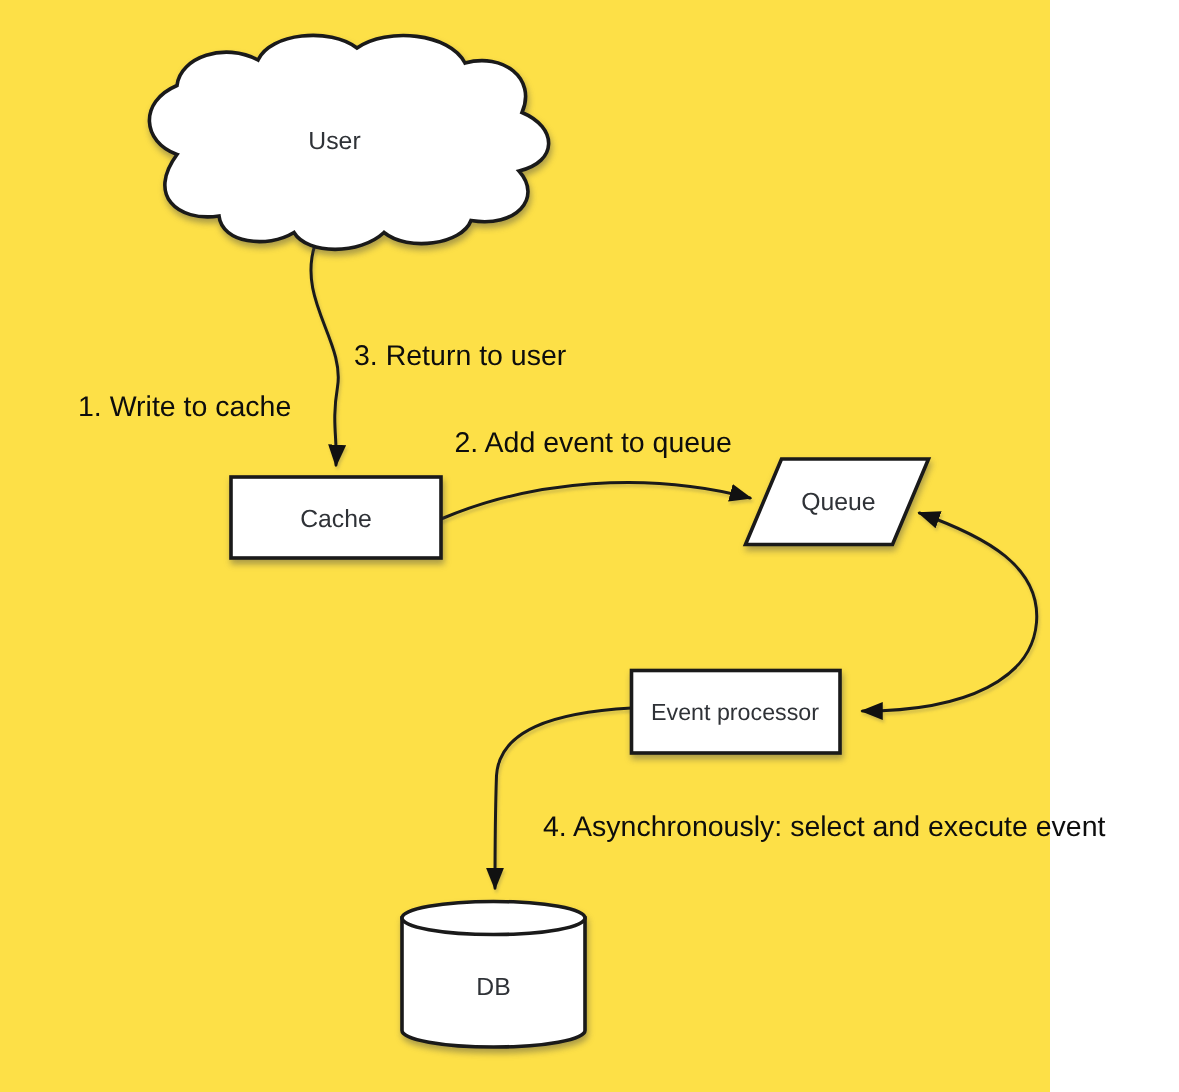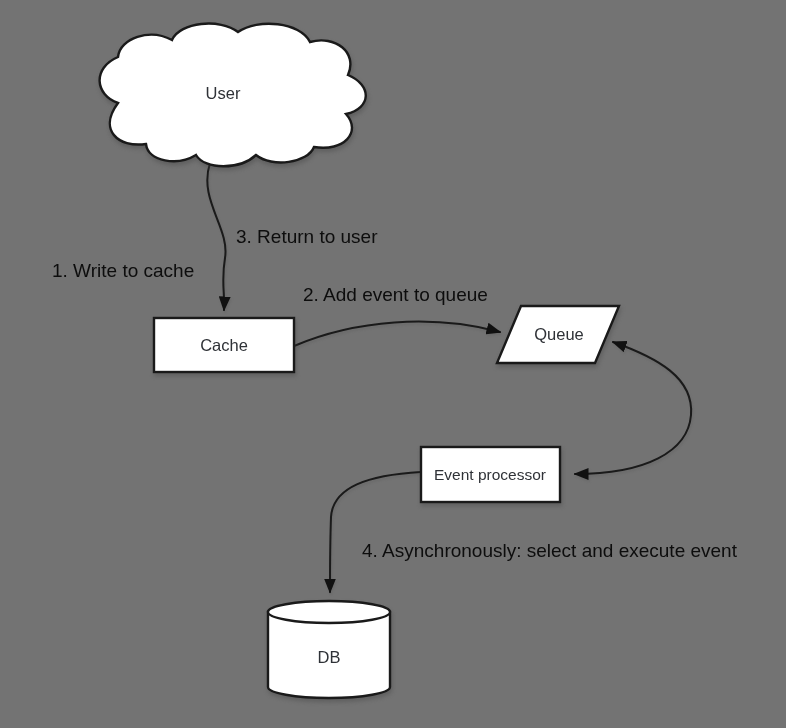--- a/index.html
+++ b/index.html
@@ -6,23 +6,23 @@
     margin: 0;
     padding: 0;
     background: #ffffff;
     width: 786px;
     height: 728px;
     overflow: hidden;
     font-family: "Liberation Sans", "DejaVu Sans", sans-serif;
   }
   .canvas-wrap {
     position: relative;
-    width: 786px;
+    width: 700px;
     height: 728px;
-    background: #737373;
+    background: #fde047;
   }
   svg { display: block; }
 
   .node-shape {
     fill: #ffffff;
     stroke: #1a1a1a;
     stroke-width: 2.4;
   }
   .nodes-layer {
     filter: drop-shadow(1px 3px 2px rgba(70, 70, 70, 0.45));

